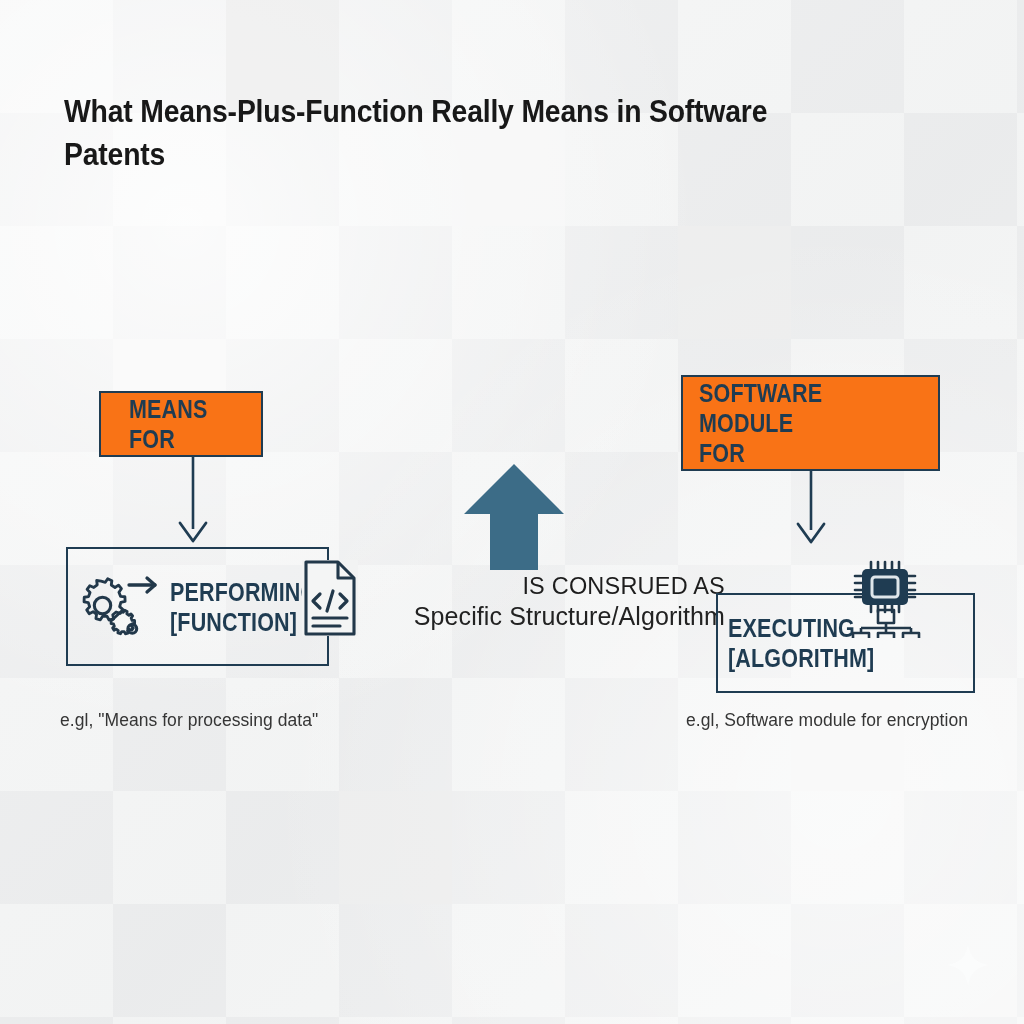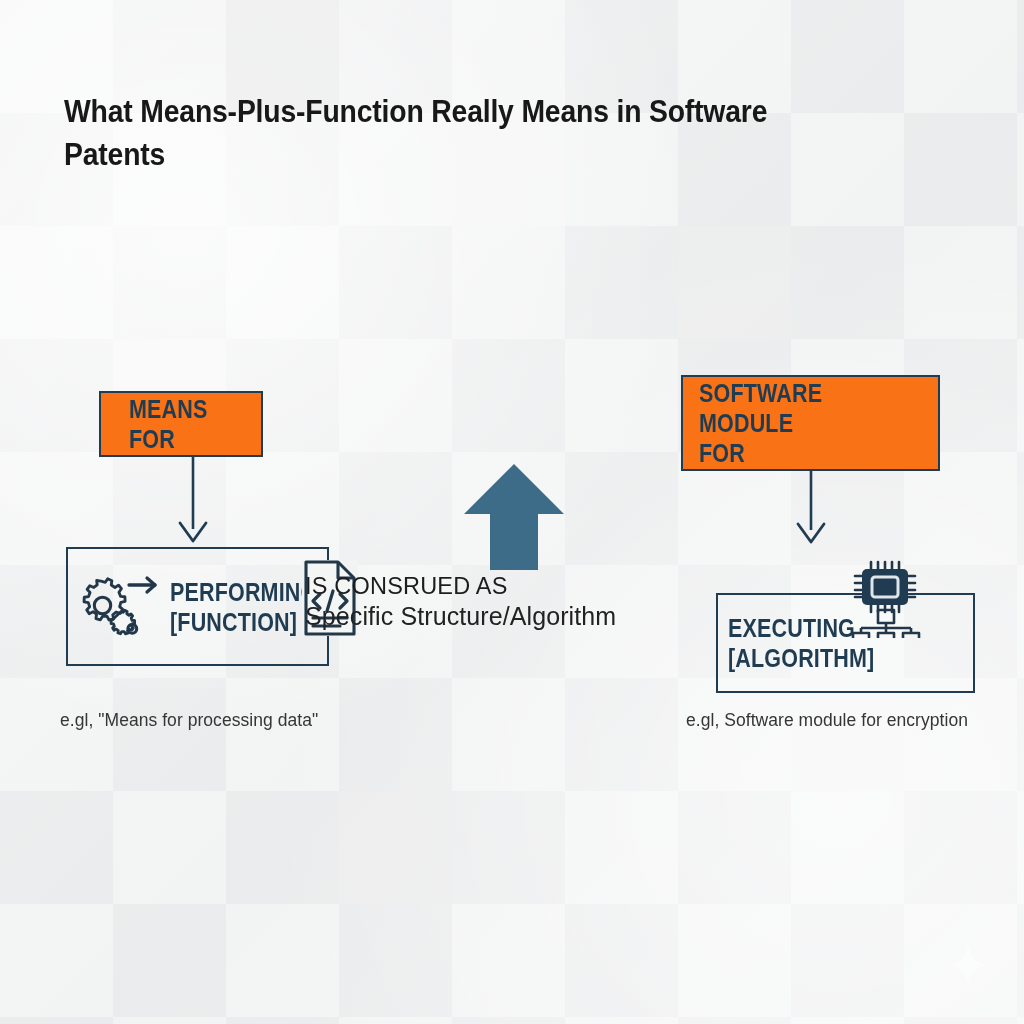--- a/index.html
+++ b/index.html
@@ -88,21 +88,21 @@
   .connector {
     position: absolute;
   }
 
   
   #center-arrow {
     position: absolute;
   }
   #center-text {
     position: absolute;
-    text-align: left;
+    text-align: right;
     width: 420px;
   }
   #construed-line {
     font-size: 23.5px;
     color: #1d1d1d;
     letter-spacing: 0.2px;
     line-height: 28px;
   }
   #structure-line {
     font-size: 25px;

